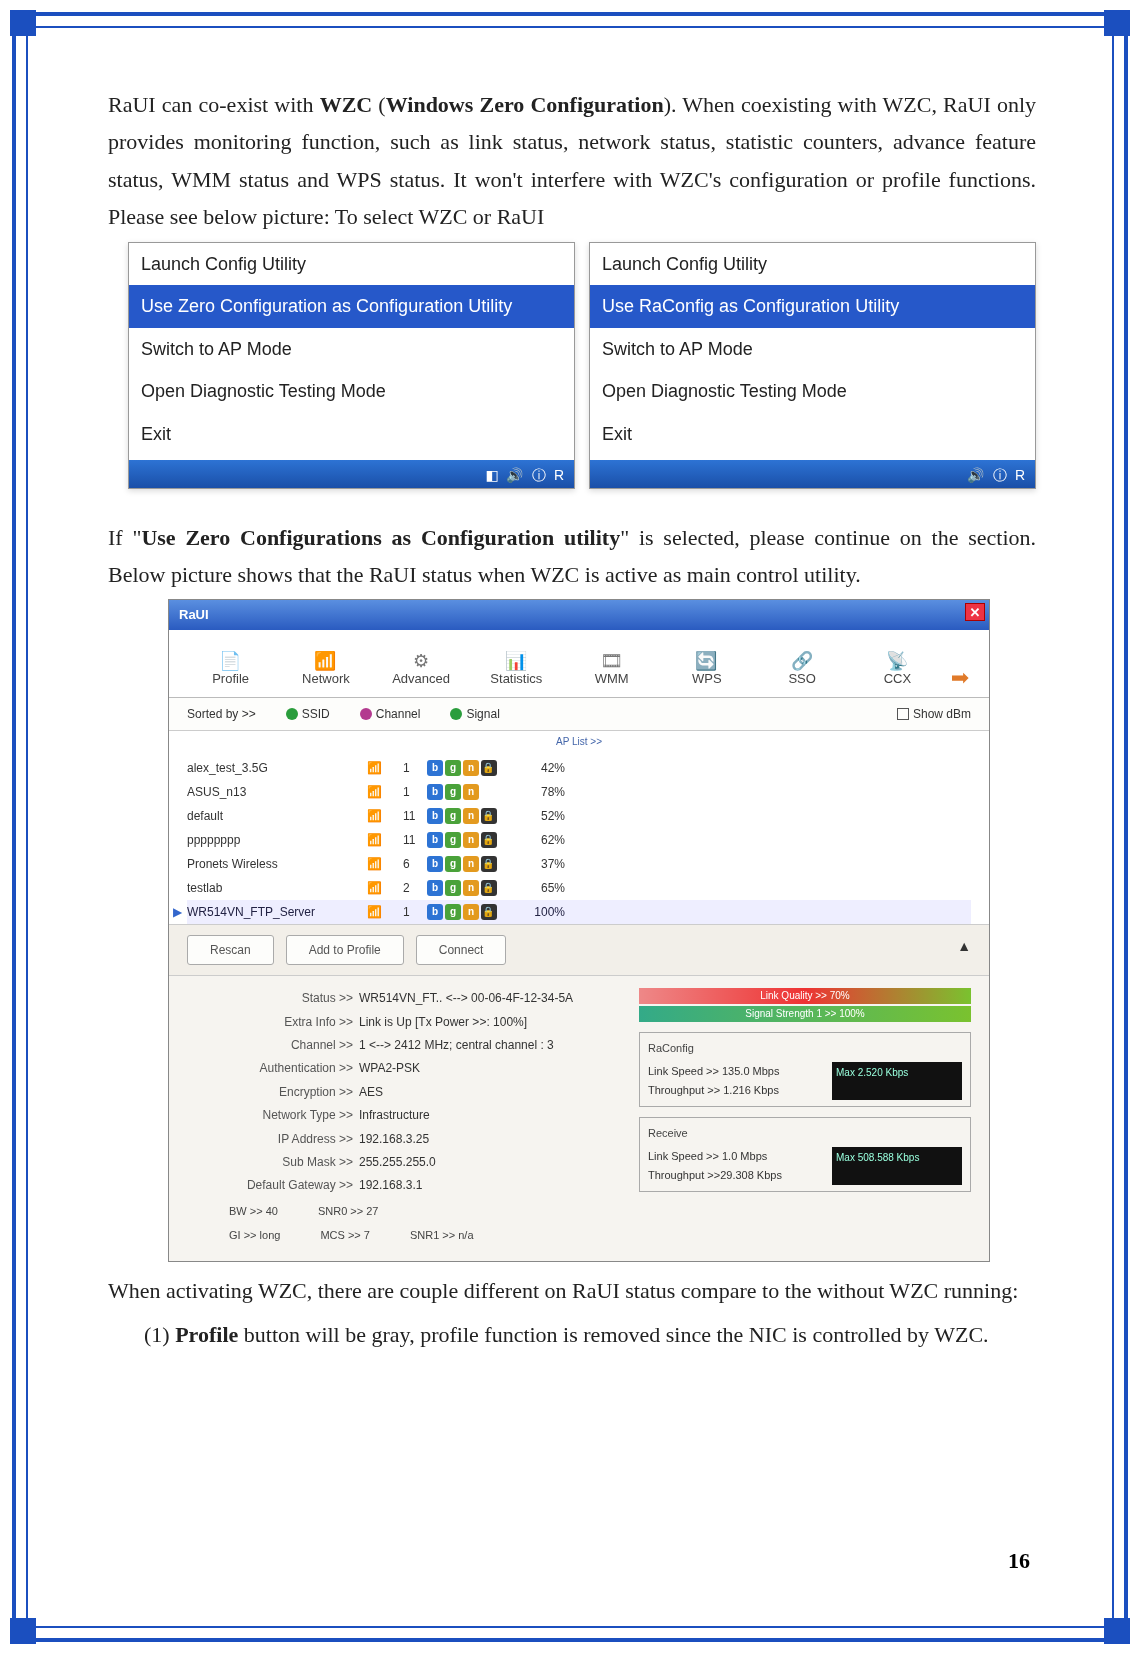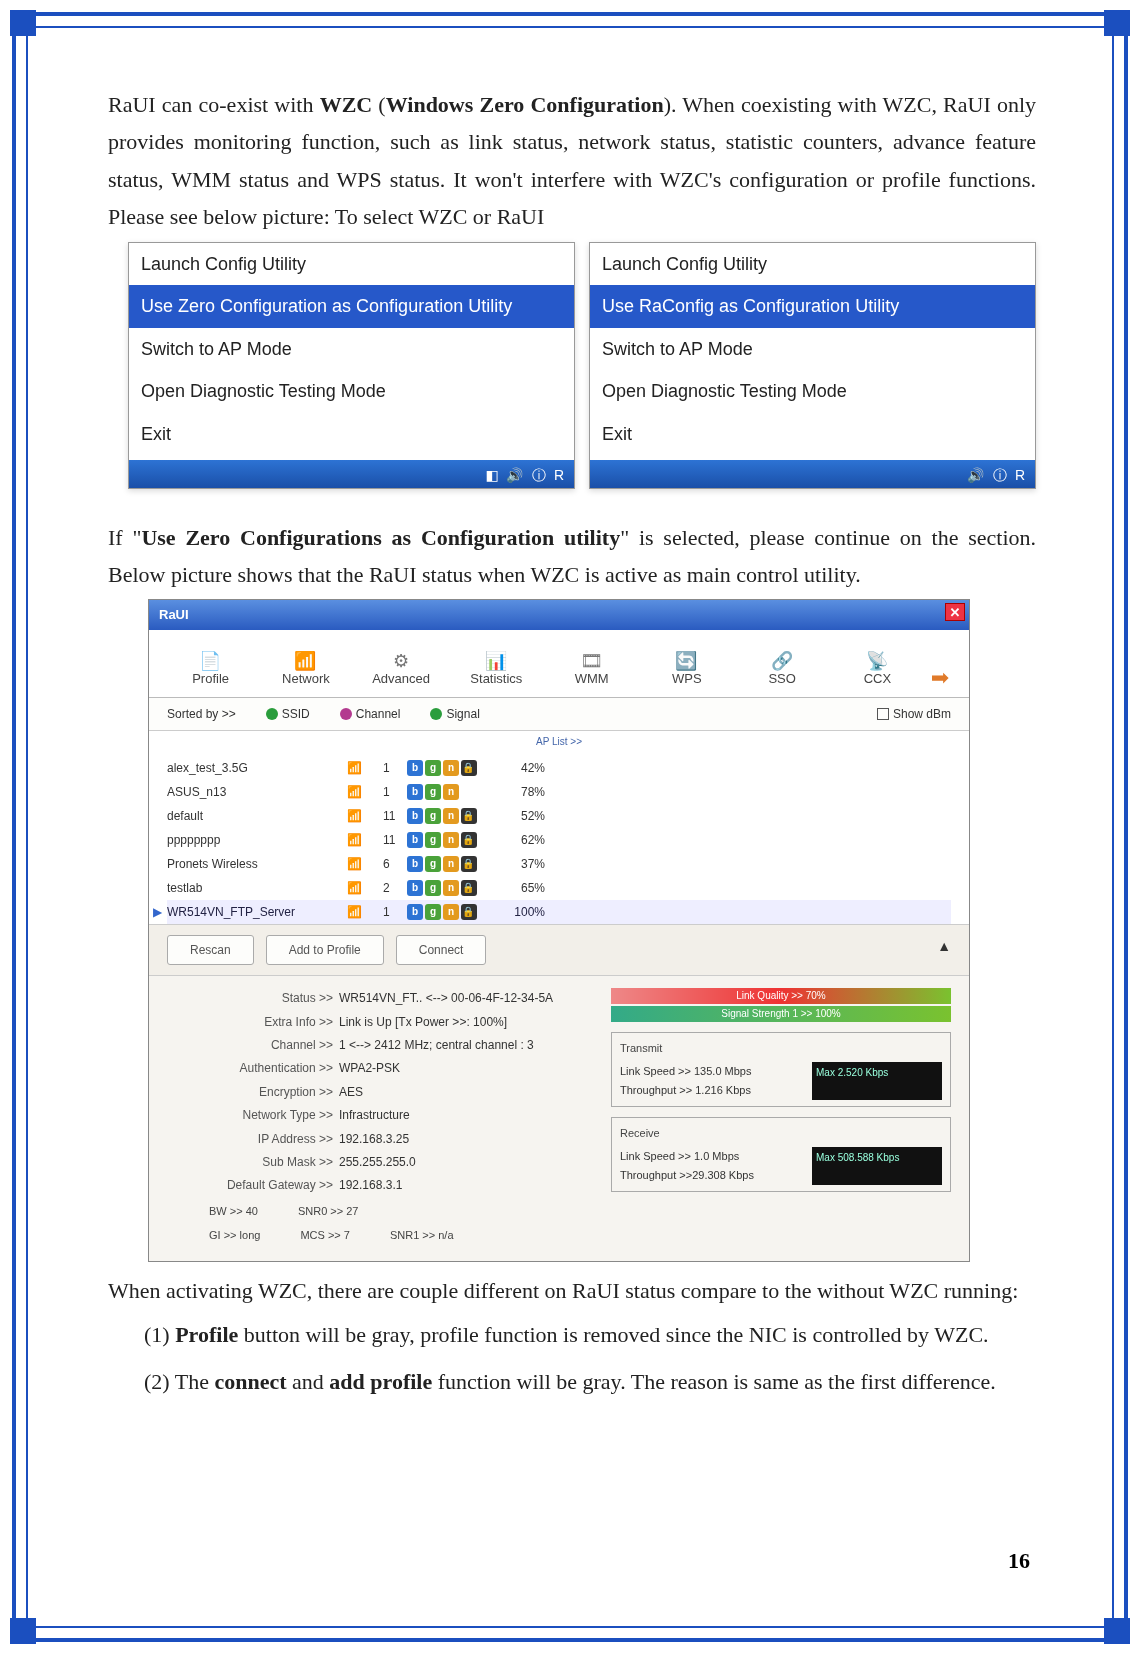--- a/index.html
+++ b/index.html
@@ -28,21 +28,21 @@
   .menu {
     width:452px; border:1px solid #999; background:#fff;
     font-family: Tahoma, Arial, sans-serif; font-size:18px;
     box-shadow:0 2px 6px rgba(0,0,0,0.15);
   }
   .menu .mi { padding:6px 12px; color:#222; }
   .menu .mi.sel { background:#2658c9; color:#fff; }
   .menu .tray { height:28px; background:linear-gradient(#2d73d4,#1a4fa8); margin-top:4px; position:relative;}
   .menu .tray .ticons { position:absolute; right:8px; top:4px; font-size:14px; color:#fff; letter-spacing:2px;}
   .screenshot {
-    width:822px; margin-left:40px; border:1px solid #888; background:#c2410c;
+    width:822px; margin-left:60px; border:1px solid #888; background:#c2410c;
     font-family: Tahoma, Arial, sans-serif; font-size:13px; color:#333;
   }
   .ss-title { background:linear-gradient(#5a8fe0,#2a5bc0); color:#fff; padding:4px 10px; font-weight:bold; position:relative;}
   .ss-title .xbtn { position:absolute; right:4px; top:3px; width:20px; height:18px; background:#e34; color:#fff; text-align:center; font-size:13px; line-height:18px; border:1px solid #a00;}
   .ss-tabs { display:flex; background:#fff; border-bottom:1px solid #bbb; padding:10px 14px 0 14px; gap:0; align-items:flex-end;}
   .ss-tab { flex:1; text-align:center; padding:6px 0; font-size:13px; color:#444; position:relative;}
   .ss-tab .ic { display:block; height:22px; font-size:18px; color:#777; }
   .ss-sort { display:flex; align-items:center; gap:30px; padding:6px 18px; background:#fdfdfb; border-bottom:1px solid #ccc; font-size:12px;}
   .ss-sort .rad { display:inline-flex; align-items:center; gap:4px;}
   .rad-g { width:12px; height:12px; border-radius:50%; background:#2a9d3c; display:inline-block;}
@@ -56,21 +56,21 @@
   .netrow .badges { width:100px; display:flex; gap:2px;}
   .badge { width:16px; height:16px; border-radius:3px; color:#fff; font-size:10px; text-align:center; line-height:16px; font-weight:bold;}
   .bb { background:#2d73d4;} .bg{ background:#4aa23a;} .bn{ background:#e39a1f;} .bk{ background:#333;}
   .netrow .pct { width:44px; text-align:right; padding-right:6px;}
   .netrow .bar { flex:1; height:10px; position:relative;}
   .barfill { height:100%; background:linear-gradient(90deg,#e33,#f5c13a,#7ac22f);}
   .netrow.sel { background:#eef;}
   .netrow.sel .nm, .netrow.sel .pct { color:#224;}
   .ss-btns { display:flex; gap:12px; padding:10px 18px; background:#f2efe9; border-top:1px solid #ccc; font-size:12px;}
   .ss-btn { padding:4px 22px; background:#fdfdfb; border:1px solid #aaa; border-radius:3px; color:#555;}
-  .ss-details { display:flex; padding:12px 18px 16px 60px; background:#f6f4f0; border-top:1px solid #ccc; font-size:12px; gap:12px;}
+  .ss-details { display:flex; padding:12px 18px 16px 60px; background:#f6f4f0; border-top:1px solid #ccc; font-size:12px; gap:20px;}
   .dleft { width:390px;}
   .dright { flex:1;}
   .drow { display:flex; margin-bottom:3px;}
   .drow .dl { width:130px; text-align:right; color:#555; padding-right:6px;}
   .drow .dv { flex:1; color:#333;}
   .qbar { height:16px; color:#fff; font-size:10px; text-align:center; line-height:16px; margin-bottom:2px;}
   .qbar.q1 { background:linear-gradient(90deg,#e88,#e33,#7ac22f);}
   .qbar.q2 { background:linear-gradient(90deg,#3a8,#7ac22f);}
   .txbox { border:1px solid #aaa; padding:6px 8px; margin-top:10px;}
   .txbox .bt { font-size:11px; color:#444;}
@@ -306,21 +306,21 @@
         <div class="htrow">
           <span>GI &gt;&gt; <span>long</span></span>
           <span>MCS &gt;&gt; <span>7</span></span>
           <span>SNR1 &gt;&gt; <span>n/a</span></span>
         </div>
       </div>
       <div class="dright">
         <div class="qbar q1">Link Quality &gt;&gt; 70%</div>
         <div class="qbar q2">Signal Strength 1 &gt;&gt; 100%</div>
         <div class="txbox">
-          <div class="bt">Transmit</div>
+          <div class="bt">RaConfig</div>
           <div class="txrow">
             <div style="flex:1">
               <div>Link Speed &gt;&gt;  135.0 Mbps</div>
               <div>Throughput &gt;&gt; 1.216 Kbps</div>
             </div>
             <div class="spark">Max
 2.520
 Kbps</div>
           </div>
         </div>
@@ -336,18 +336,17 @@
 Kbps</div>
           </div>
         </div>
       </div>
     </div>
   </div>
 
   <p class="para" style="margin-top:10px;">When activating WZC, there are couple different on RaUI status compare to the without WZC running:</p>
   <ol class="diffs" style="list-style: none;">
     <li>(1) <span class="bold">Profile</span><span> button will be gray, profile function is removed since the NIC is controlled by WZC.</span></li>
-    <li>(2) <span>The </span><span class="bold">connect</span><span> and </span><span class="bold">add profile</span><span> function will be gray. The reason is same as the first difference.</span></li>
   </ol>
 
 </div>
 
 <div class="footnum">16</div>
 
 </body></html>

